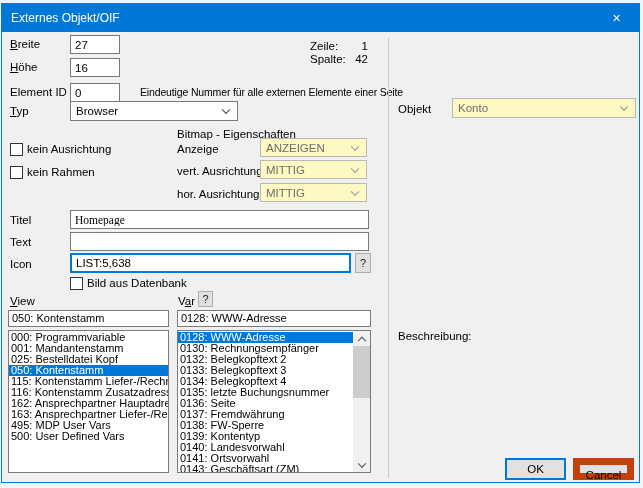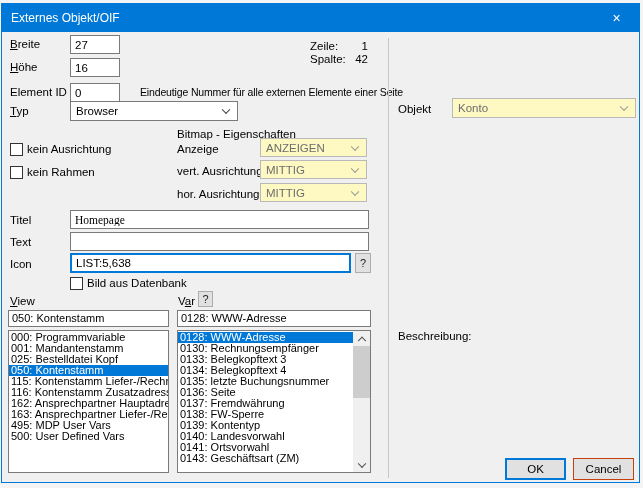--- a/index.html
+++ b/index.html
@@ -47,21 +47,21 @@
 
   .scrollbar { position:absolute; right:0; top:0; bottom:0; width:17px; background:#f0f0f0; }
   .scroll-arrow { position:absolute; left:0; width:17px; height:15px; background:#f0f0f0; }
   .scroll-arrow .chev { right:5px; }
   .scroll-arrow.up .chev { transform:translateY(-20%) rotate(225deg); border-color:#505050; }
   .scroll-arrow.down .chev { transform:translateY(-70%) rotate(45deg); border-color:#505050; }
   .scroll-thumb { position:absolute; left:0; width:17px; background:#cdcdcd; }
 
   .divider { position:absolute; width:1px; background:#c9c9c9; }
 
-  .btn { position:absolute; background:#e1e1e1; border:1px solid #c2410c; font-size:11.5px;
+  .btn { position:absolute; background:#e1e1e1; border:7px solid #c2410c; font-size:11.5px;
          text-align:center; color:#000; cursor:default; }
   .btn.default { border:2px solid #0078d7; }
 </style>
 </head>
 <body>
 
 <div class="dialog">
 
   <div class="titlebar">
     <span class="title-text">Externes Objekt/OIF</span>
@@ -147,20 +147,21 @@
         <div class="list-item">495: MDP User Vars</div>
         <div class="list-item">500: User Defined Vars</div>
       </div>
   </div>
 
   <div class="combo-edit" style="left:175px; top:306px; width:194px; height:17px;"><span>0128: WWW-Adresse</span></div>
   <div class="listbox" style="left:175px; top:326px; width:194px; height:143px;">
     <div class="list-items" style="right:17px;">
         <div class="list-item selected">0128: WWW-Adresse</div>
         <div class="list-item">0130: Rechnungsempfänger</div>
+        <div class="list-item">0132: Belegkopftext 2</div>
         <div class="list-item">0133: Belegkopftext 3</div>
         <div class="list-item">0134: Belegkopftext 4</div>
         <div class="list-item">0135: letzte Buchungsnummer</div>
         <div class="list-item">0136: Seite</div>
         <div class="list-item">0137: Fremdwährung</div>
         <div class="list-item">0138: FW-Sperre</div>
         <div class="list-item">0139: Kontentyp</div>
         <div class="list-item">0140: Landesvorwahl</div>
         <div class="list-item">0141: Ortsvorwahl</div>
         <div class="list-item">0143: Geschäftsart (ZM)</div>

